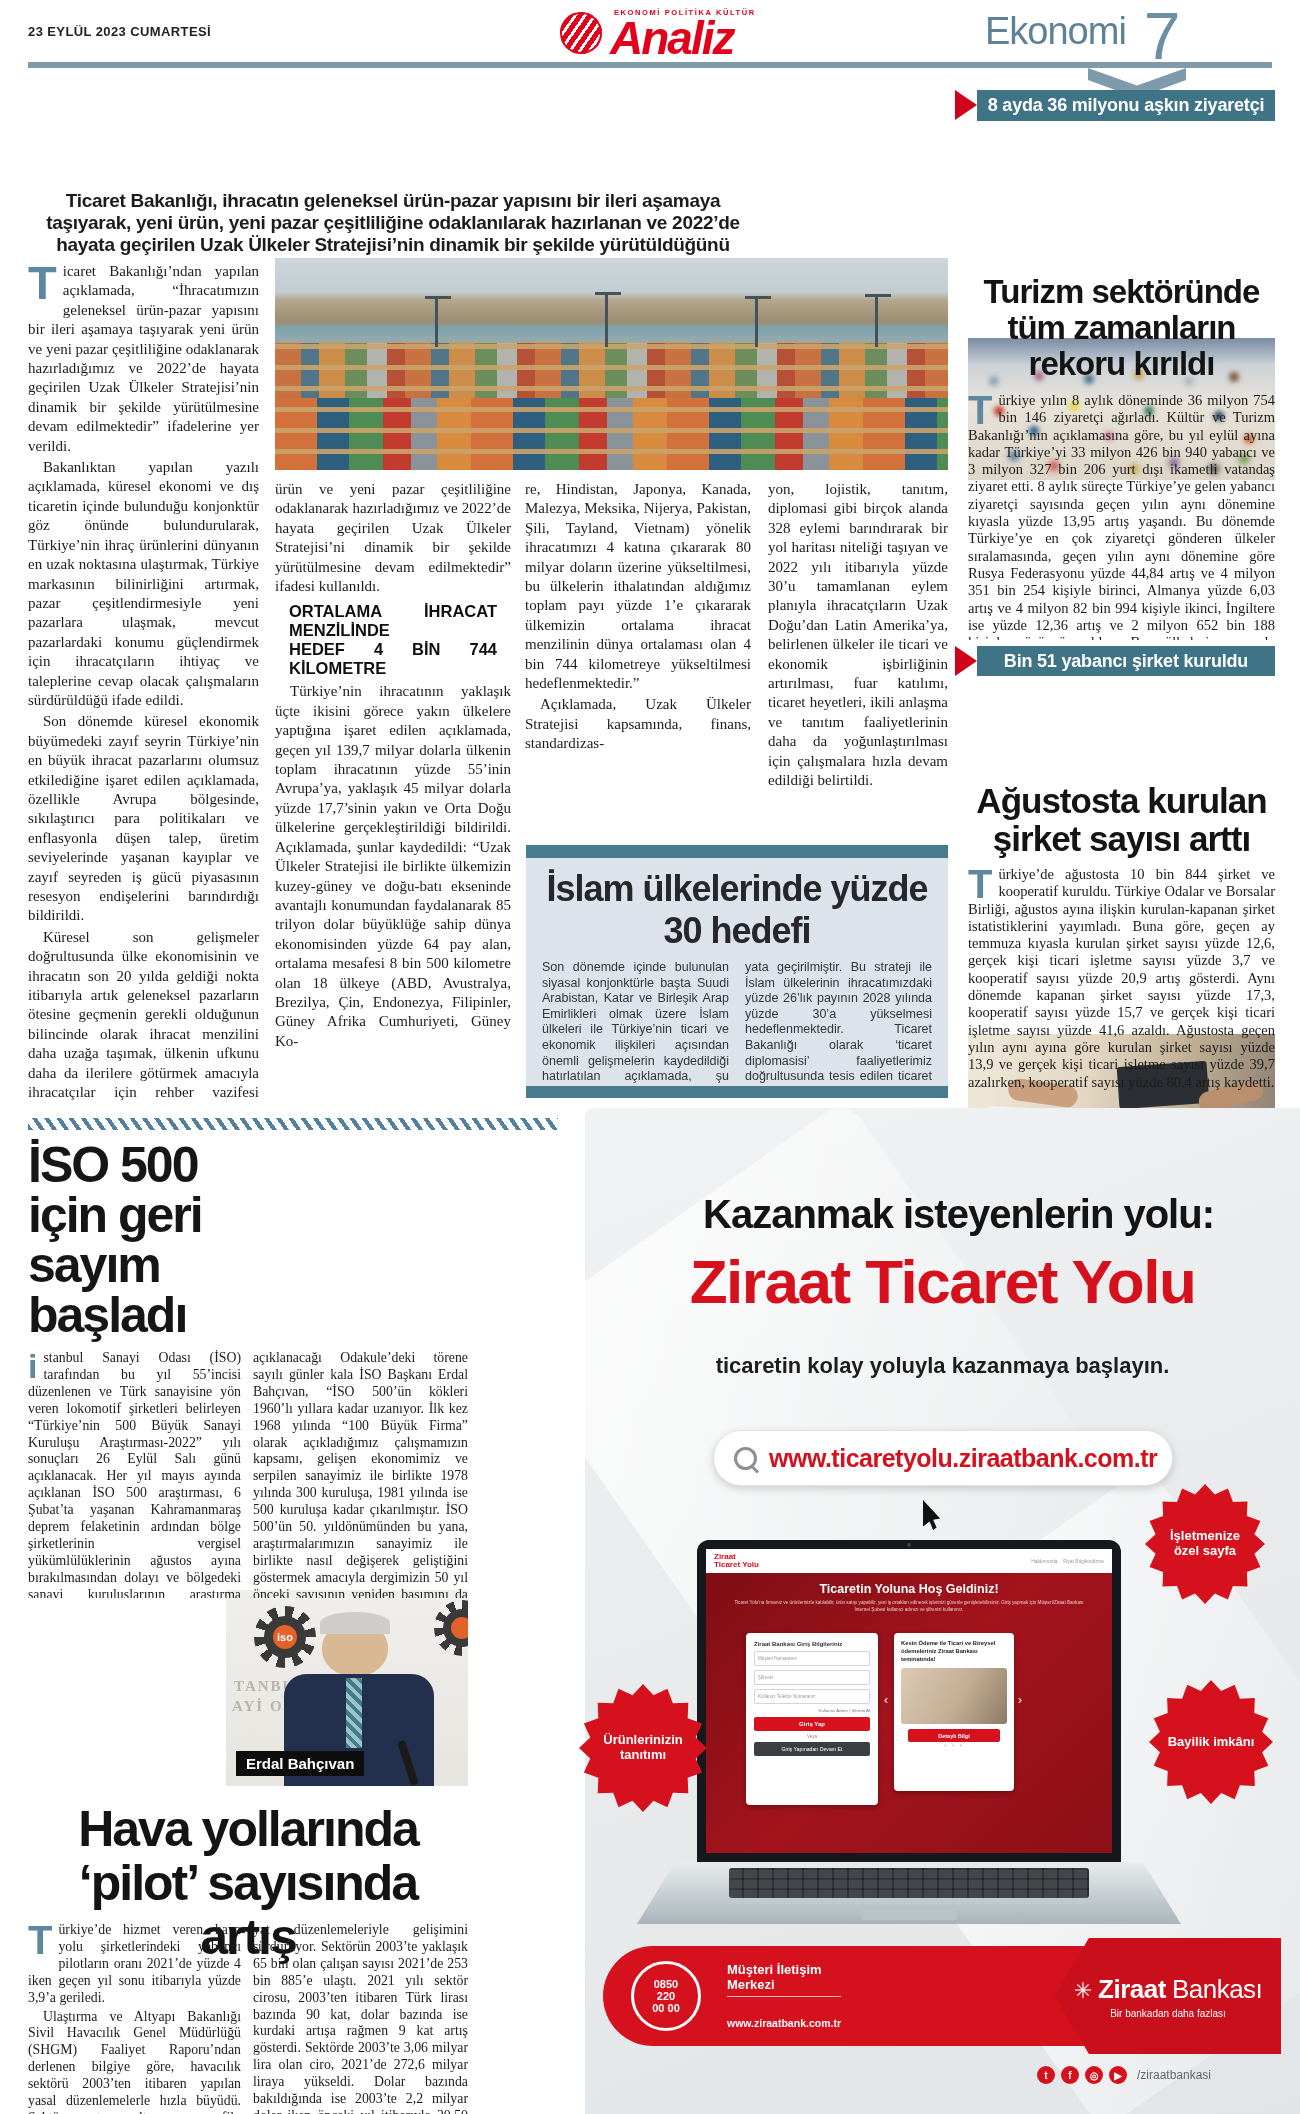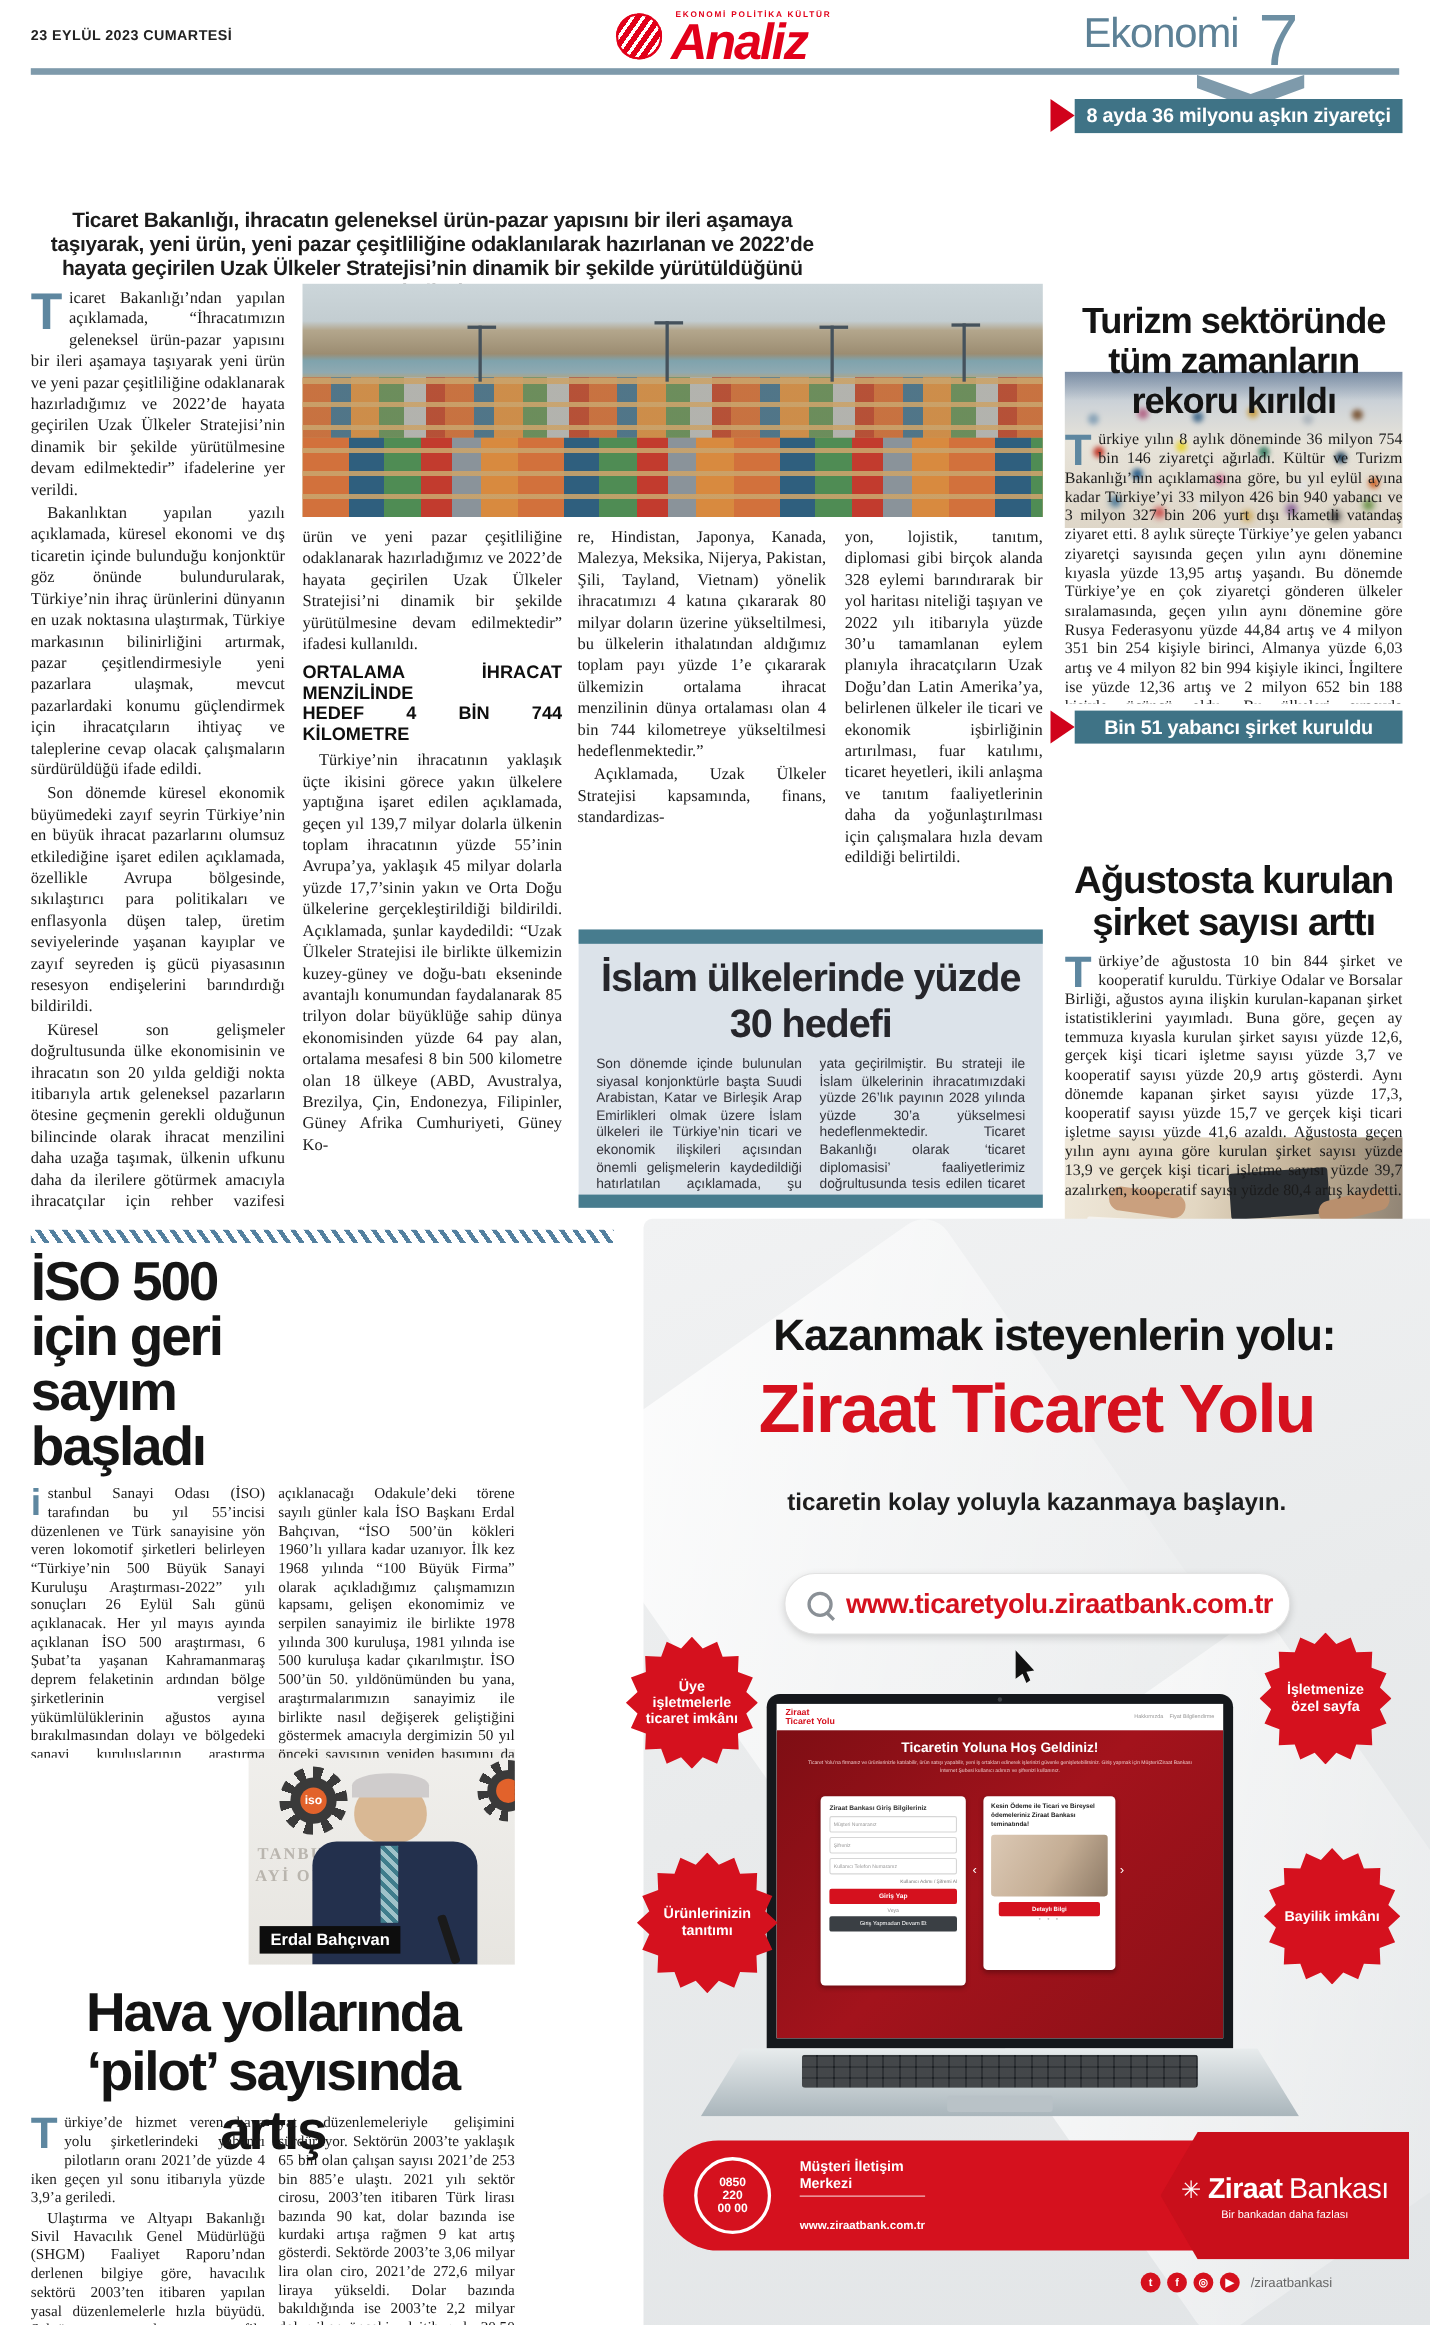--- a/index.html
+++ b/index.html
@@ -22,21 +22,21 @@
   .mast-title{font-size:46px;line-height:.9;font-weight:800;font-style:italic;color:#e2001a;letter-spacing:-2px;}
   .mast-tag{font-size:7.5px;font-weight:700;color:#e2001a;letter-spacing:1.6px;margin:2px 0 1px 4px;}
   .section-name{font-size:38px;color:#5d8196;letter-spacing:-1px;}
   .page-num{font-size:66px;color:#6d8fa3;line-height:.8;}
   .rule{background:#7e9aab;}
   .chev{background:#7e9aab;clip-path:polygon(0 0,50% 58%,100% 0,100% 40%,50% 100%,0 40%);}
   
   .lead-h{font-weight:700;color:#0d0d0d;font-size:54px;line-height:56px;text-align:center;
           letter-spacing:-2.5px;transform:scaleX(.86);transform-origin:50% 0;white-space:nowrap;}
   .lead-sub{font-weight:700;font-size:19px;line-height:22px;text-align:center;color:#1c1c1c;letter-spacing:-.3px;}
-  .sub-bold{font-weight:700;font-size:16.5px;line-height:19px;color:#0f0f0f;margin:6px 0 4px;}
+  .sub-bold{font-weight:700;font-size:16.5px;line-height:19px;color:#0f0f0f;margin:6px 14px 4px;}
   .side-h{font-weight:700;color:#141414;text-align:center;letter-spacing:-1px;}
   
   .kicker-bar{background:#3f7386;color:#fff;font-weight:700;font-size:18px;display:flex;
               align-items:center;justify-content:center;letter-spacing:-.2px;}
   .kicker-arrow{width:0;height:0;border-top:15px solid transparent;border-bottom:15px solid transparent;
                 border-left:22px solid #d0021b;}
   
   .hatch{background:repeating-linear-gradient(55deg,#53809f 0 4px,#ffffff 4px 10px);}
   
   .islam{background:#dce3ea;border-top:13px solid #477c8e;border-bottom:12px solid #477c8e;}
@@ -343,23 +343,20 @@
           <div class="arrowsml" style="left:178px;">‹</div>
           <div class="arrowsml" style="left:312px;">›</div>
         </div>
       </div>
     </div>
     <div class="kb" style="left:52px;top:754px;width:544px;height:62px;">
       <div class="keys"></div>
       <div class="tpad"></div>
     </div>
 
-    <div class="abs burst" style="left:-16px;top:380px;width:120px;height:120px;">
-      <span>Üye işletmelerle ticaret imkânı</span>
-      </div>
     <div class="abs burst" style="left:-6px;top:576px;width:128px;height:128px;">
       <span>Ürünlerinizin tanıtımı</span>
       </div>
     <div class="abs burst" style="left:560px;top:376px;width:120px;height:120px;">
       <span>İşletmenize özel sayfa</span>
       </div>
     <div class="abs burst" style="left:564px;top:572px;width:124px;height:124px;">
       <span>Bayilik imkânı</span>
       </div>
 

